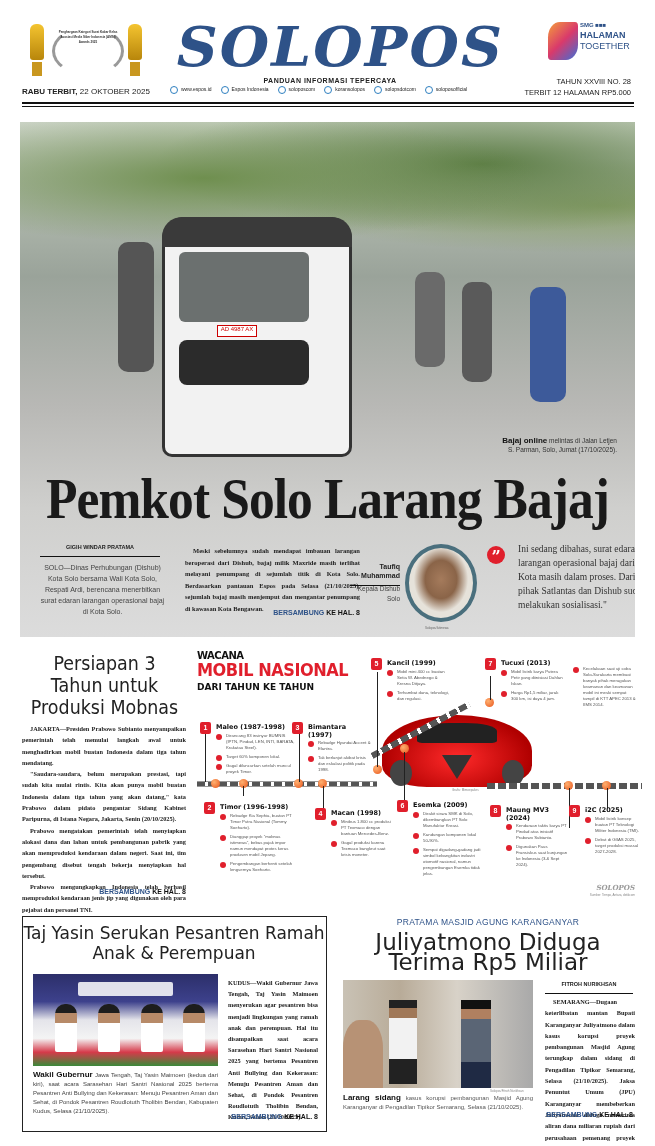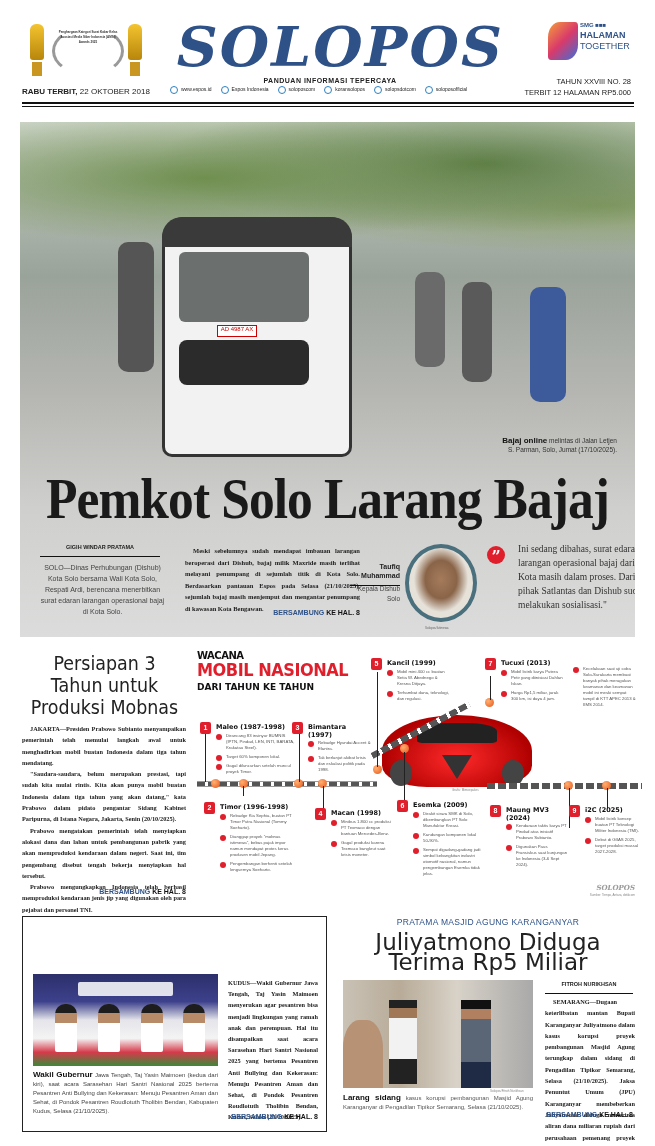--- a/index.html
+++ b/index.html
@@ -111,21 +111,21 @@
     </div>
   <div class="wreath"></div>
   <div class="awardtxt">Penghargaan Kategori Surat Kabar Kelas Asosiasi Media Siber Indonesia (AMSI) Awards 2025</div>
   <div class="trophy" style="left:98px">
       <div class="cup"></div>
       <div class="base"></div>
     </div>
 </div>
 <div class="abs logo">SOLOPOS</div>
 <div class="abs tagline">PANDUAN INFORMASI TEPERCAYA</div>
-<div class="abs dateline"><b>RABU TERBIT,</b> <span>22 OKTOBER 2018</span></div>
+<div class="abs dateline"><b>RABU TERBIT,</b> <span>22 OKTOBER 2025</span></div>
 <div class="abs social">
   <a><span class="ic"></span><span>www.espos.id</span></a>
   <a><span class="ic"></span><span>Espos Indonesia</span></a>
   <a><span class="ic"></span><span>soloposcom</span></a>
   <a><span class="ic"></span><span>koransolopos</span></a>
   <a><span class="ic"></span><span>solopsdotcom</span></a>
   <a><span class="ic"></span><span>soloposofficial</span></a>
 </div>
 <div class="abs smg">
   <div class="mark"></div>
@@ -287,20 +287,21 @@
     <ul style="top:11px;width:55px">
         <li>Mobil listrik konsep buatan PT Teknologi Militer Indonesia (TMI).</li>
         <li>Debut di GIIAS 2025, target produksi massal 2027-2028.</li>
       </ul>
   </div>
   <div class="infocredit">SOLOPOS</div>
   <div class="infocredit2">Sumber: Tempo, Antara, detikcom</div>
 </div>
 
 <div class="abs box">
+  <h2 class="h2 taj-title">Taj Yasin Serukan Pesantren Ramah Anak &amp; Perempuan</h2>
   <div class="taj-photo">
     <div class="taj-banner"></div>
     <div class="taj-person" style="left:22px"></div>
     <div class="taj-person" style="left:65px"></div>
     <div class="taj-person" style="left:108px"></div>
     <div class="taj-person" style="left:150px"></div>
   </div>
   <div class="taj-cap"><b>Wakil Gubernur</b><span> Jawa Tengah, Taj Yasin Maimoen (kedua dari kiri), saat acara Sarasehan Hari Santri Nasional 2025 bertema Pesantren Anti Bullying dan Kekerasan: Menuju Pesantren Aman dan Sehat, di Pondok Pesantren Roudlotuth Tholibin Bendan, Kabupaten Kudus, Selasa (21/10/2025).</span></div>
   <div class="taj-body">KUDUS—Wakil Gubernur Jawa Tengah, Taj Yasin Maimoen menyerukan agar pesantren bisa menjadi lingkungan yang ramah anak dan perempuan. Hal itu disampaikan saat acara Sarasehan Hari Santri Nasional 2025 yang bertema Pesantren Anti Bullying dan Kekerasan: Menuju Pesantren Aman dan Sehat, di Pondok Pesantren Roudlotuth Tholibin Bendan, Kudus, Selasa (21/10/2025).</div>
   <div class="cont cont3"><span>BERSAMBUNG</span><em style="font-style:normal"> KE HAL. 8</em></div>

